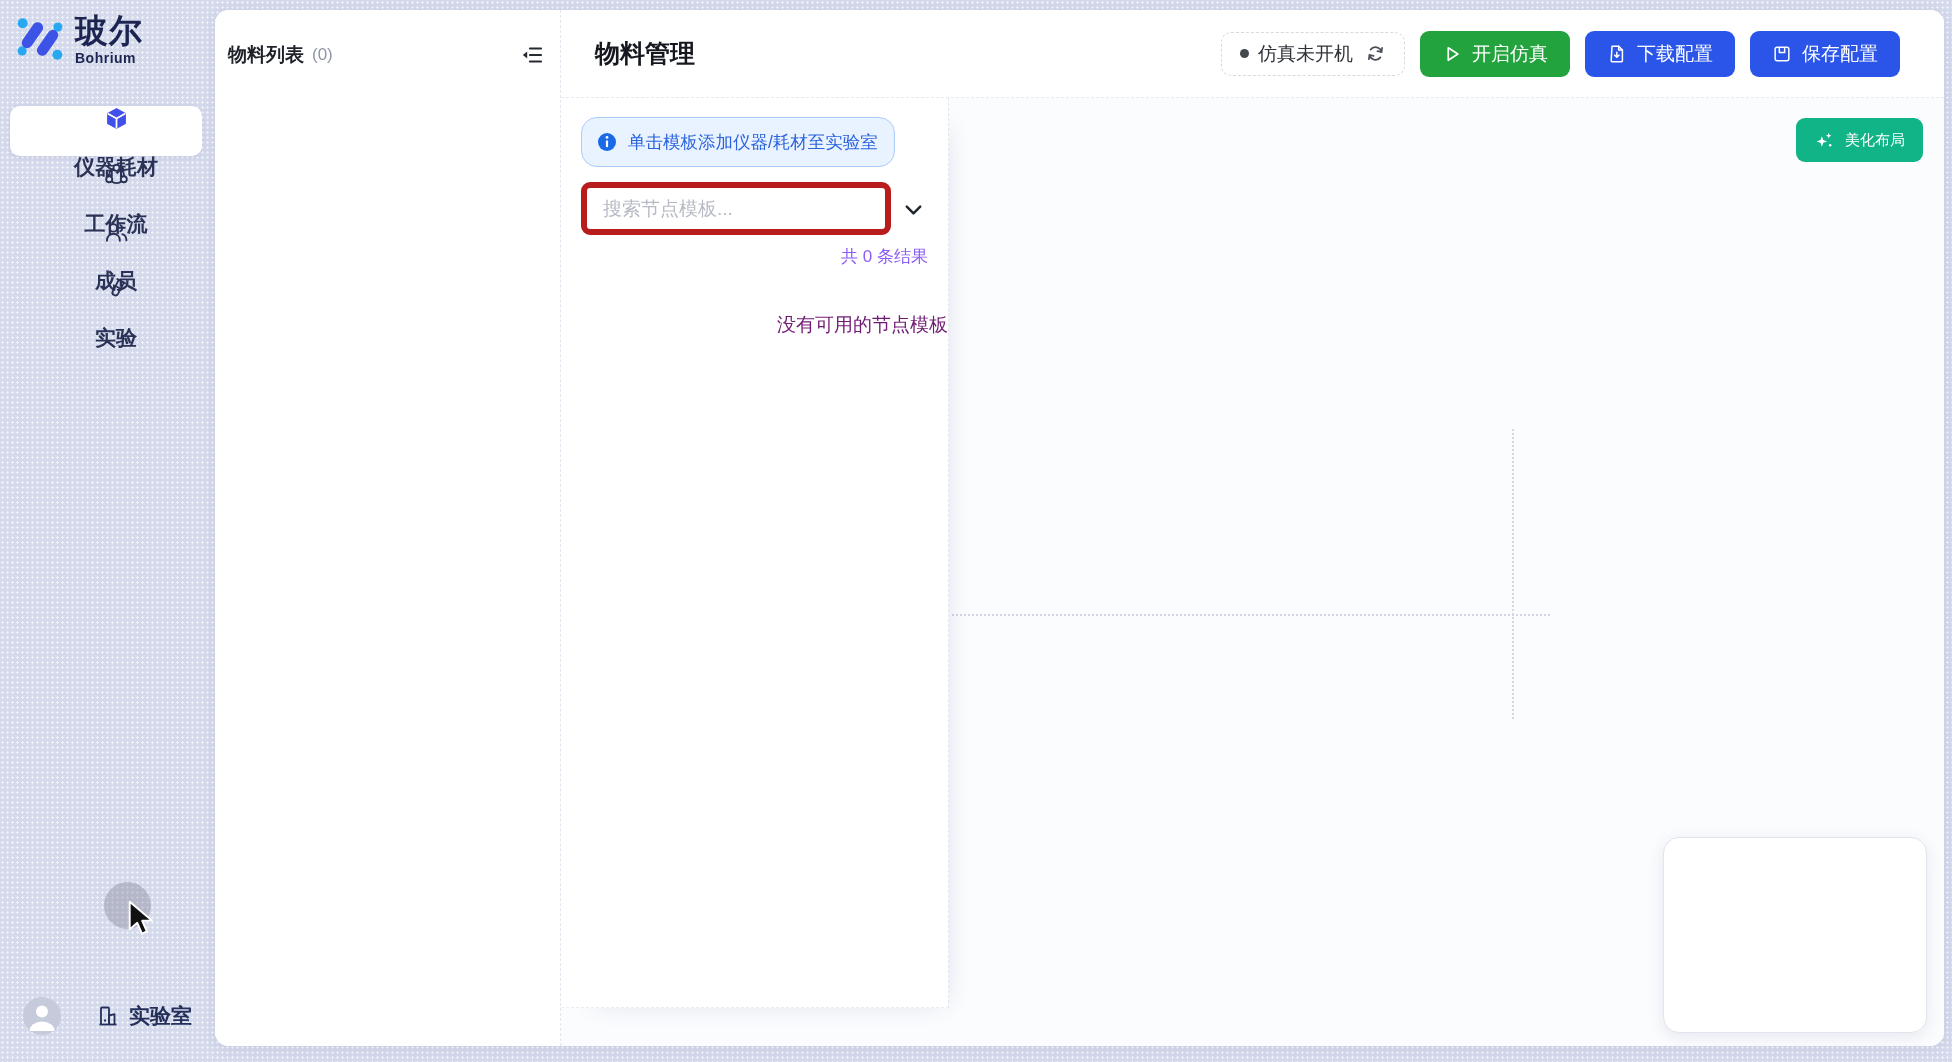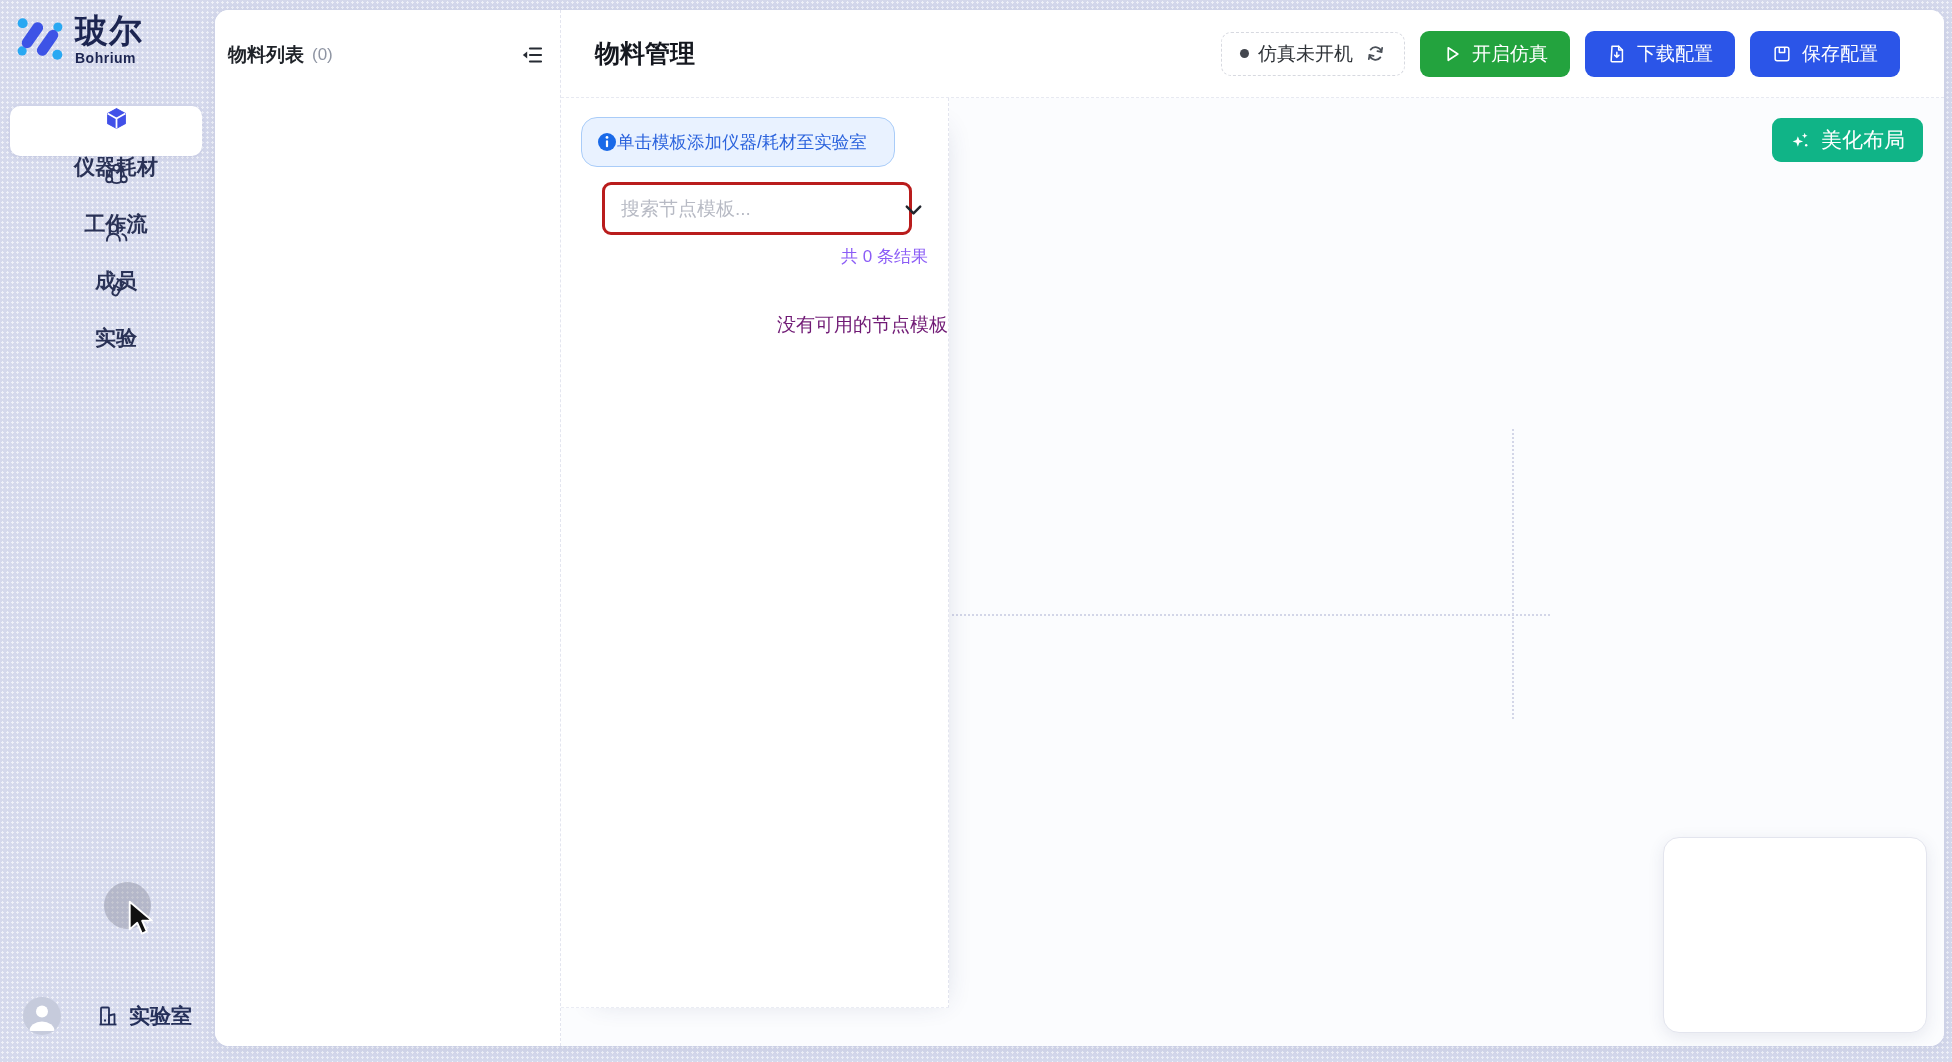--- a/index.html
+++ b/index.html
@@ -52,39 +52,39 @@
     padding:0 22px; font-size:19px; font-weight:500; color:#fff; cursor:pointer; font-family:inherit; }
   .btn-green { background:#23a33e; }
   .btn-blue  { background:#2b55e8; }
 
   .canvas { flex:1; position:relative; background:#fbfcfe; min-height:0; }
 
   .palette { position:absolute; left:0; top:0; width:388px; height:910px; background:#fff;
     border-right:1px dashed #e3e5ef; border-bottom:1px dashed #eaecf4;
     box-shadow:14px 12px 26px -20px rgba(50,60,110,.20); }
   .banner { position:absolute; left:20px; top:19px; width:314px; height:50px; background:#e9f2ff;
-    border:1px solid #a9ccf8; border-radius:16px; display:flex; align-items:center; 
+    border:1px solid #a9ccf8; border-radius:16px; display:flex; align-items:center; gap:11px;
     padding:0 15px; color:#2b63dd; font-size:17.5px; white-space:nowrap; }
   .search-input { position:absolute; left:20px; top:84px; width:310px; height:53px;
-    border:3px solid #b91c1c; border-radius:9px; padding:0 16px; font-size:19px; color:#333;
-    font-family:inherit; outline:none; background:#fff;margin-left:21px; }
+    border:6px solid #b91c1c; border-radius:9px; padding:0 16px; font-size:19px; color:#333;
+    font-family:inherit; outline:none; background:#fff; }
   .search-input::placeholder { color:#b7bac4; }
   .chevron { position:absolute; left:341px; top:100px; color:#22262e; cursor:pointer; display:flex; }
   .result-count { position:absolute; right:20px; top:147px; font-size:17px; color:#8b5cf6; }
   .empty-text { position:absolute; left:0; top:214px; width:100%; text-align:right;
     font-size:19px; color:#701a75; }
 
   .guide-h { position:absolute; left:391px; top:516px; width:598px; height:0;
     border-top:2px dotted #d3d6e8; }
   .guide-v { position:absolute; left:951px; top:331px; width:0; height:290px;
     border-left:2px dotted #d3d6e8; }
 
   .beautify-btn { position:absolute; top:20px; right:21px; height:44px; border:none; border-radius:9px;
     background:#10b487; color:#fff; display:flex; align-items:center; gap:10px; padding:4px 18px;
-    font-size:21px; font-weight:500; cursor:pointer; font-family:inherit; }
+    font-size:15px; font-weight:500; cursor:pointer; font-family:inherit; }
 
   .minimap { position:absolute; right:17px; bottom:13px; width:264px; height:196px; background:#fff;
     border:1px solid #e3e5ee; border-radius:16px; box-shadow:0 4px 16px rgba(50,60,110,.10); }
 
   
   .click-ripple { position:absolute; left:104px; top:882px; width:47px; height:47px; border-radius:50%;
     background:rgba(125,130,145,.38); z-index:40; }
   .cursor { position:absolute; left:127px; top:900px; z-index:50; }
 </style>
 </head>

